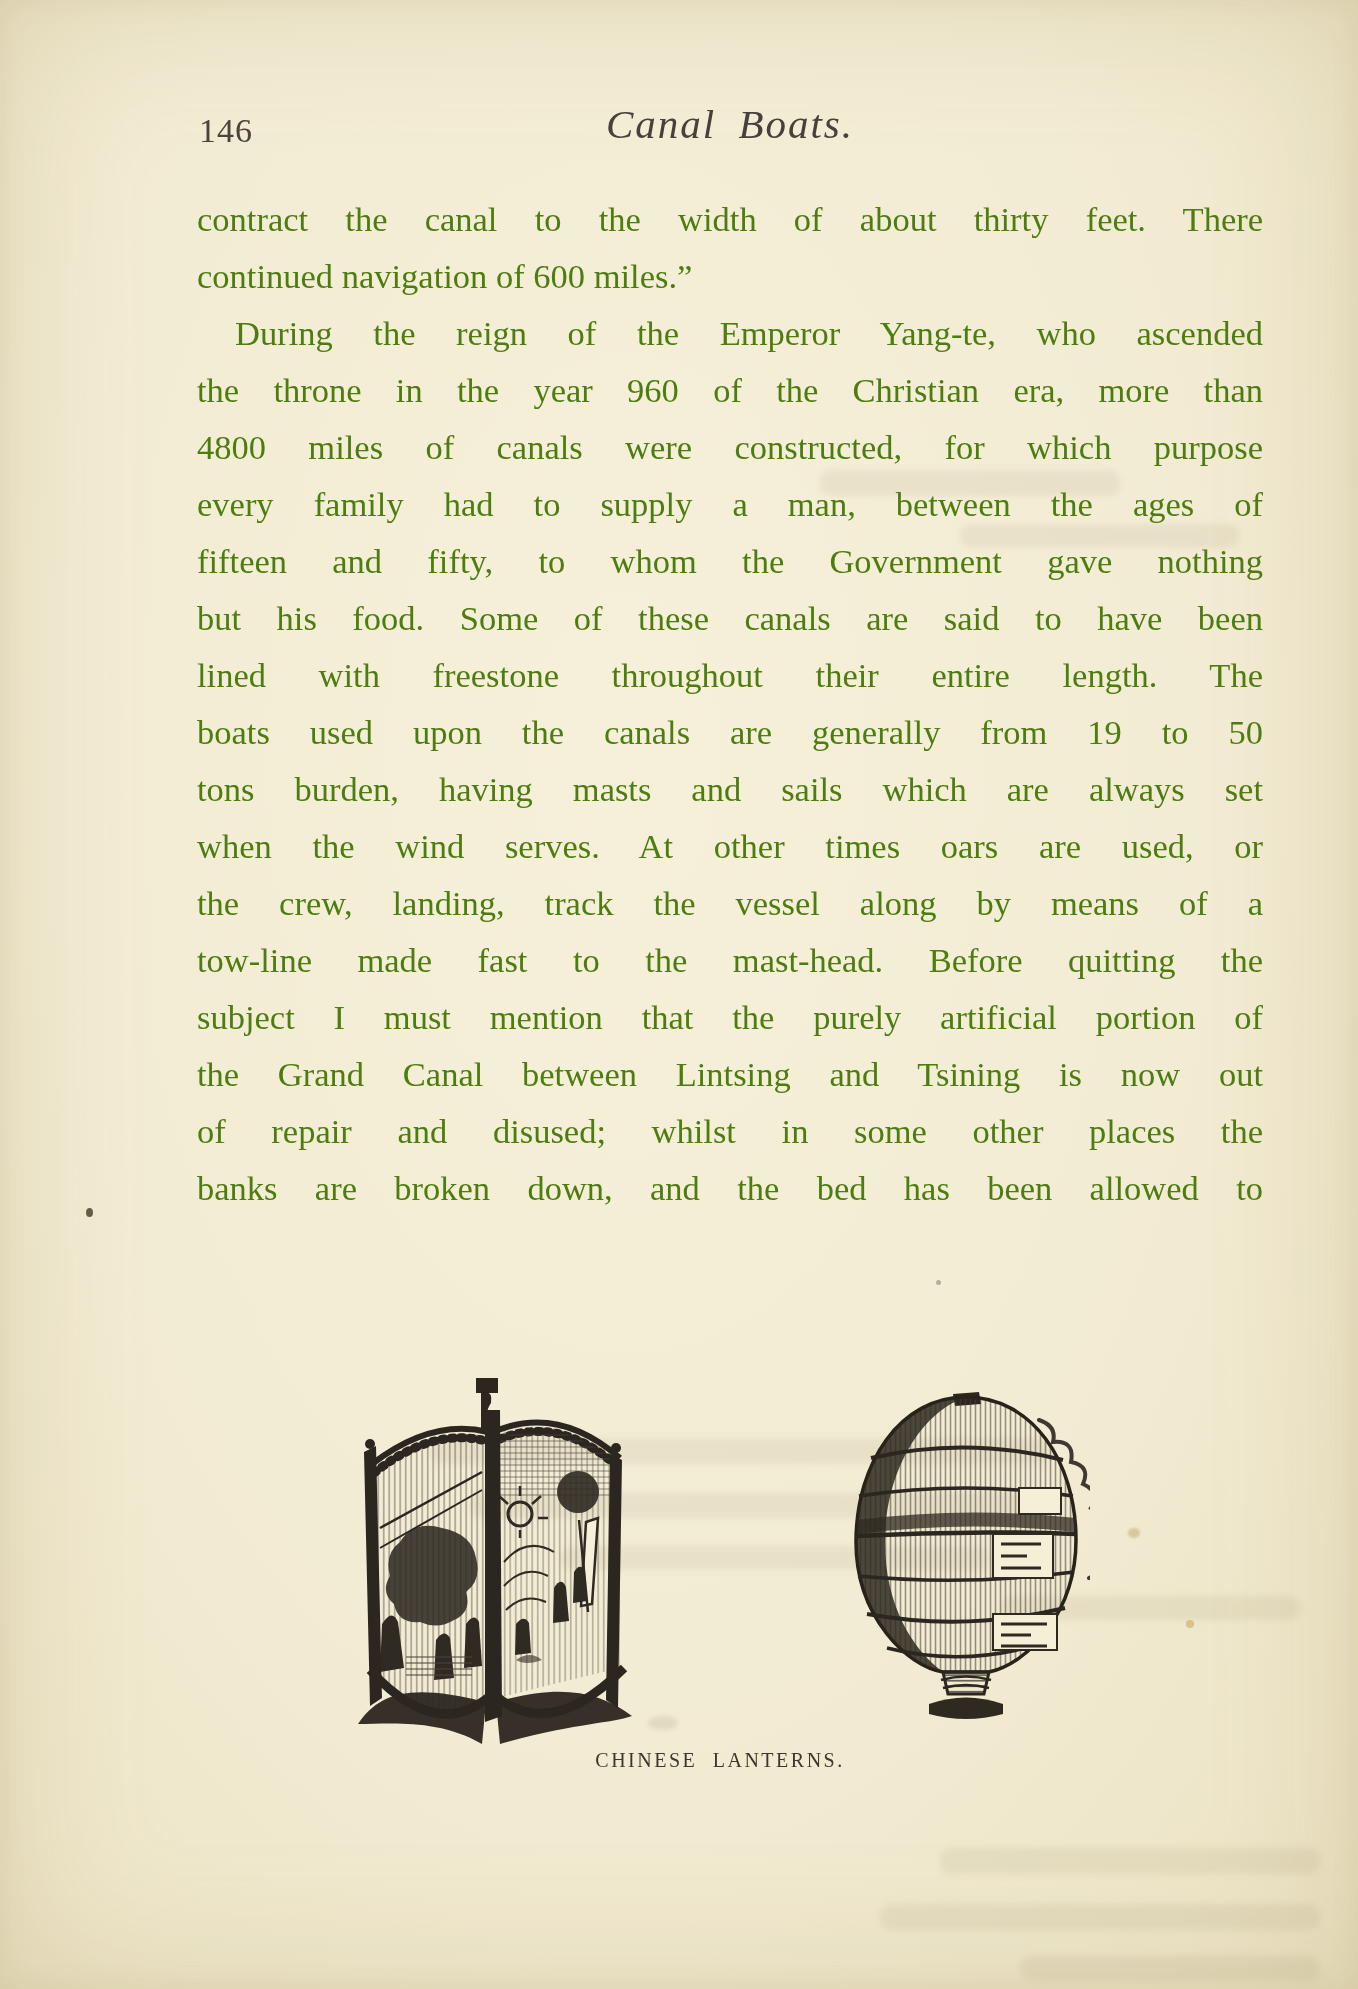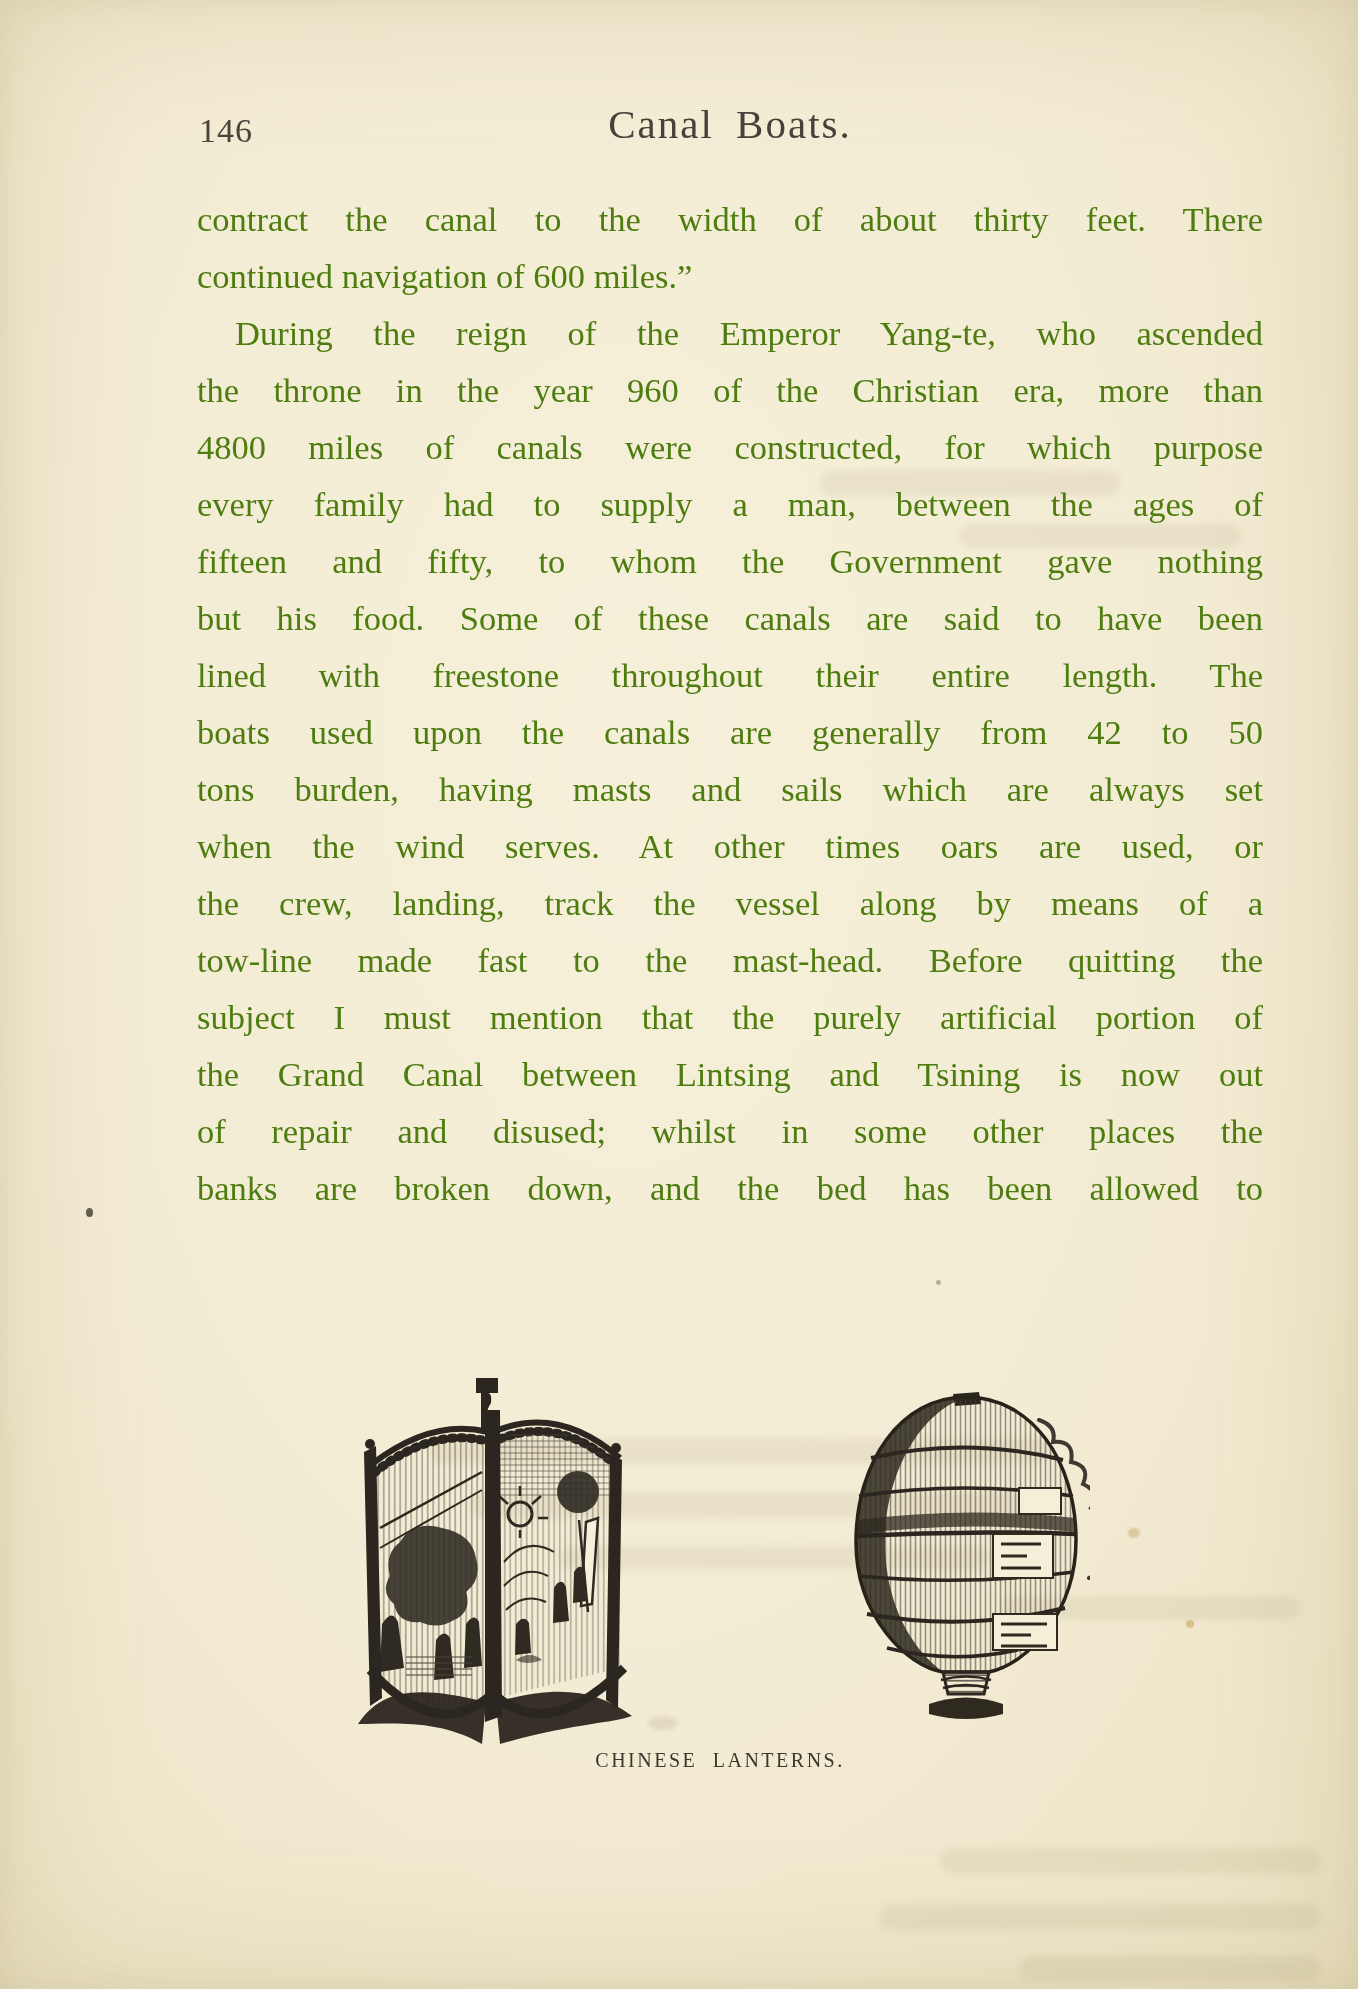--- a/index.html
+++ b/index.html
@@ -5,21 +5,21 @@
   html,body{margin:0;padding:0}
   body{
     position:relative;width:1358px;height:1989px;overflow:hidden;
     background:radial-gradient(ellipse at 46% 38%, #f6f0da 0%, #f3ecd4 55%, #ebe2c3 100%);
     font-family:"Liberation Serif", serif;color:#433d32;
   }
   .vignette{position:absolute;inset:0;pointer-events:none;
     box-shadow:inset 0 0 150px rgba(150,128,70,.20), inset 0 0 28px rgba(150,128,70,.10);}
   .pagenum{position:absolute;left:199px;top:112px;font-size:34px;letter-spacing:1px;color:#4a443a}
   .title{position:absolute;left:197px;top:100px;width:1066px;text-align:center;
-    font-size:41px;letter-spacing:2px;word-spacing:10px;color:#46413a}
+    font-style:italic;font-size:41px;letter-spacing:2px;word-spacing:10px;color:#46413a}
   .bodyblock{position:absolute;left:197px;top:191px;width:1066px}
   .bl{height:57px;line-height:57px;font-size:34.5px;text-align:justify;text-align-last:justify;
     overflow:hidden;color:#4d7c0f}
   .bl.end{text-align-last:left}
   .bl.ind{text-indent:38px}
   .caption{position:absolute;left:720px;top:1749px;transform:translateX(-50%);
     font-size:20px;letter-spacing:2.5px;word-spacing:8px;white-space:nowrap;color:#3c372d}
   .lantern-left{position:absolute;left:348px;top:1372px;width:290px;height:376px}
   .lantern-right{position:absolute;left:843px;top:1392px;width:247px;height:332px}
   .ghost{position:absolute;background:rgba(125,112,66,.09);filter:blur(3px);border-radius:12px;pointer-events:none}
@@ -52,21 +52,21 @@
 <div class="bodyblock">
   <div class="bl">contract the canal to the width of about thirty feet.  There</div>
   <div class="bl end">continued navigation of 600 miles.”</div>
   <div class="bl ind">During the reign of the Emperor Yang-te, who ascended</div>
   <div class="bl">the throne in the year 960 of the Christian era, more than</div>
   <div class="bl">4800 miles of canals were constructed, for which purpose</div>
   <div class="bl">every family had to supply a man, between the ages of</div>
   <div class="bl">fifteen and fifty, to whom the Government gave nothing</div>
   <div class="bl">but his food.  Some of these canals are said to have been</div>
   <div class="bl">lined with freestone throughout their entire length.  The</div>
-  <div class="bl">boats used upon the canals are generally from 42 to 50</div>
+  <div class="bl">boats used upon the canals are generally from 19 to 50</div>
   <div class="bl">tons burden, having masts and sails which are always set</div>
   <div class="bl">when the wind serves.  At other times oars are used, or</div>
   <div class="bl">the crew, landing, track the vessel along by means of a</div>
   <div class="bl">tow-line made fast to the mast-head.  Before quitting the</div>
   <div class="bl">subject I must mention that the purely artificial portion of</div>
   <div class="bl">the Grand Canal between Lintsing and Tsining is now out</div>
   <div class="bl">of repair and disused; whilst in some other places the</div>
   <div class="bl">banks are broken down, and the bed has been allowed to</div>
 </div>
 

